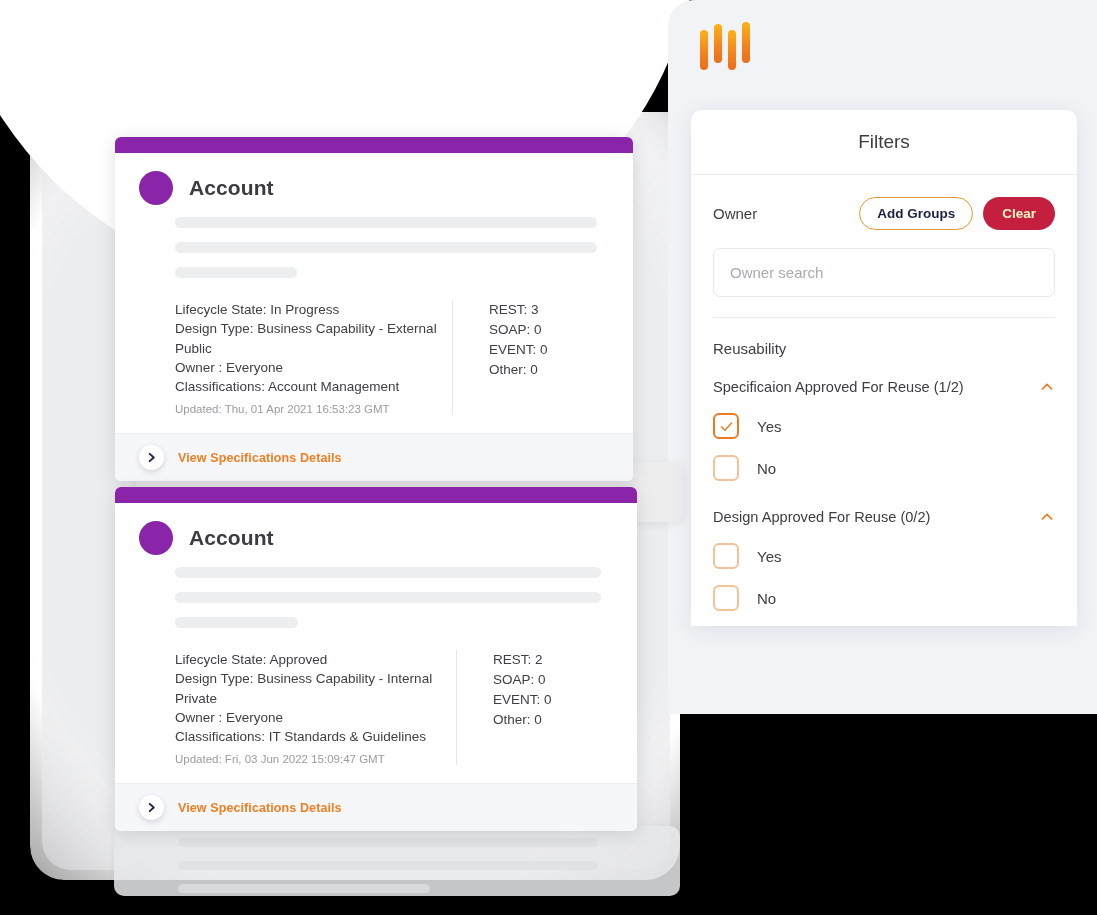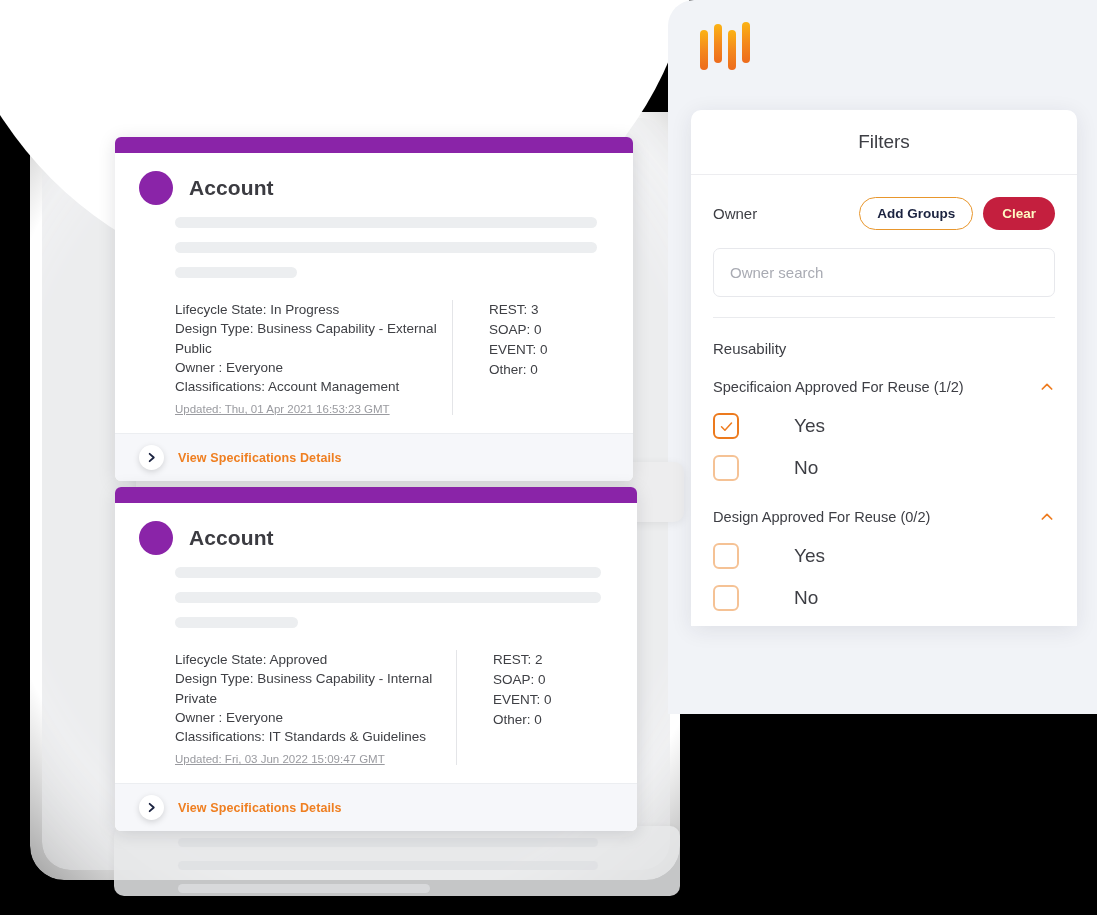--- a/index.html
+++ b/index.html
@@ -89,21 +89,21 @@
   .meta-right{
     width:120px;padding-left:36px;border-left:1px solid #e4e5e8;
   }
   .meta-line{
     font-size:13.5px;color:#3f4045;line-height:20px;margin-bottom:0px;
     padding:0 0 0 0;
   }
   .meta-left .meta-line{margin-bottom:0;padding-bottom:0;line-height:20px;}
   .meta-left .meta-line + .meta-line{margin-top:-1px;}
   .meta-updated{
-    font-size:11.5px;color:#9a9ba0;margin-top:6px;text-decoration:underline;
+    font-size:11.5px;color:#9a9ba0;margin-top:6px;
   }
   .meta-right .meta-line{margin-bottom:0;line-height:20px;}
   .card-foot{
     background:#f6f7fa;border-top:1px solid #eceef1;
     display:flex;align-items:center;gap:14px;
     padding:11px 24px;
   }
   .chev-btn{
     width:25px;height:25px;border-radius:50%;background:#fff;
     box-shadow:0 2px 6px rgba(0,0,0,.15);
@@ -159,21 +159,21 @@
   }
   .filter-group-title{font-size:14.6px;color:#3d3e44;}
   .caret{width:16px;height:16px;display:block;}
   .check-row{display:flex;align-items:center;gap:18px;margin-bottom:16px;}
   .cbox{
     width:26px;height:26px;border-radius:6px;box-sizing:border-box;
     border:2px solid #f5c295;background:#fff;
     display:flex;align-items:center;justify-content:center;cursor:pointer;
   }
   .cbox.checked{border-color:#ec7a1e;}
-  .check-label{font-size:19px;color:#3d3e44;margin-left:37px;}
+  .check-label{font-size:15px;color:#3d3e44;}
   .group-gap{height:12px;}
 </style>
 </head>
 <body>
 
 <div id="stage">
 
   <div class="left-card-stack"></div>
   <div class="grey-wash"></div>
   <div class="blob-cover"></div>

